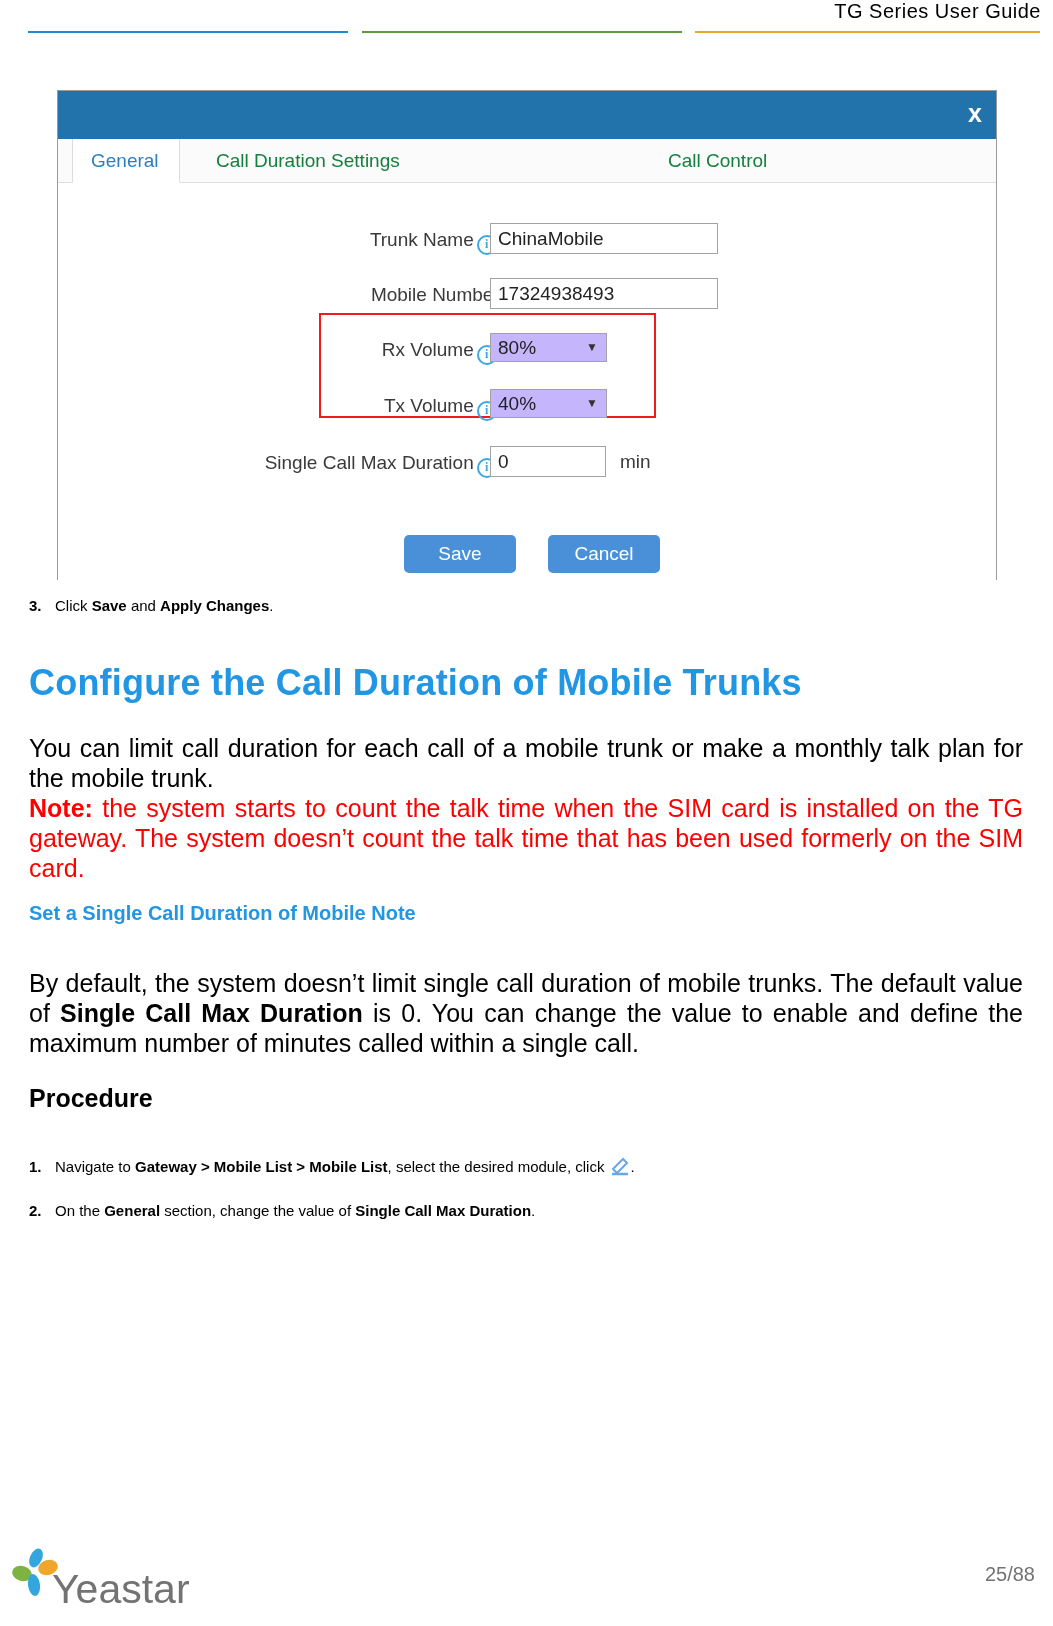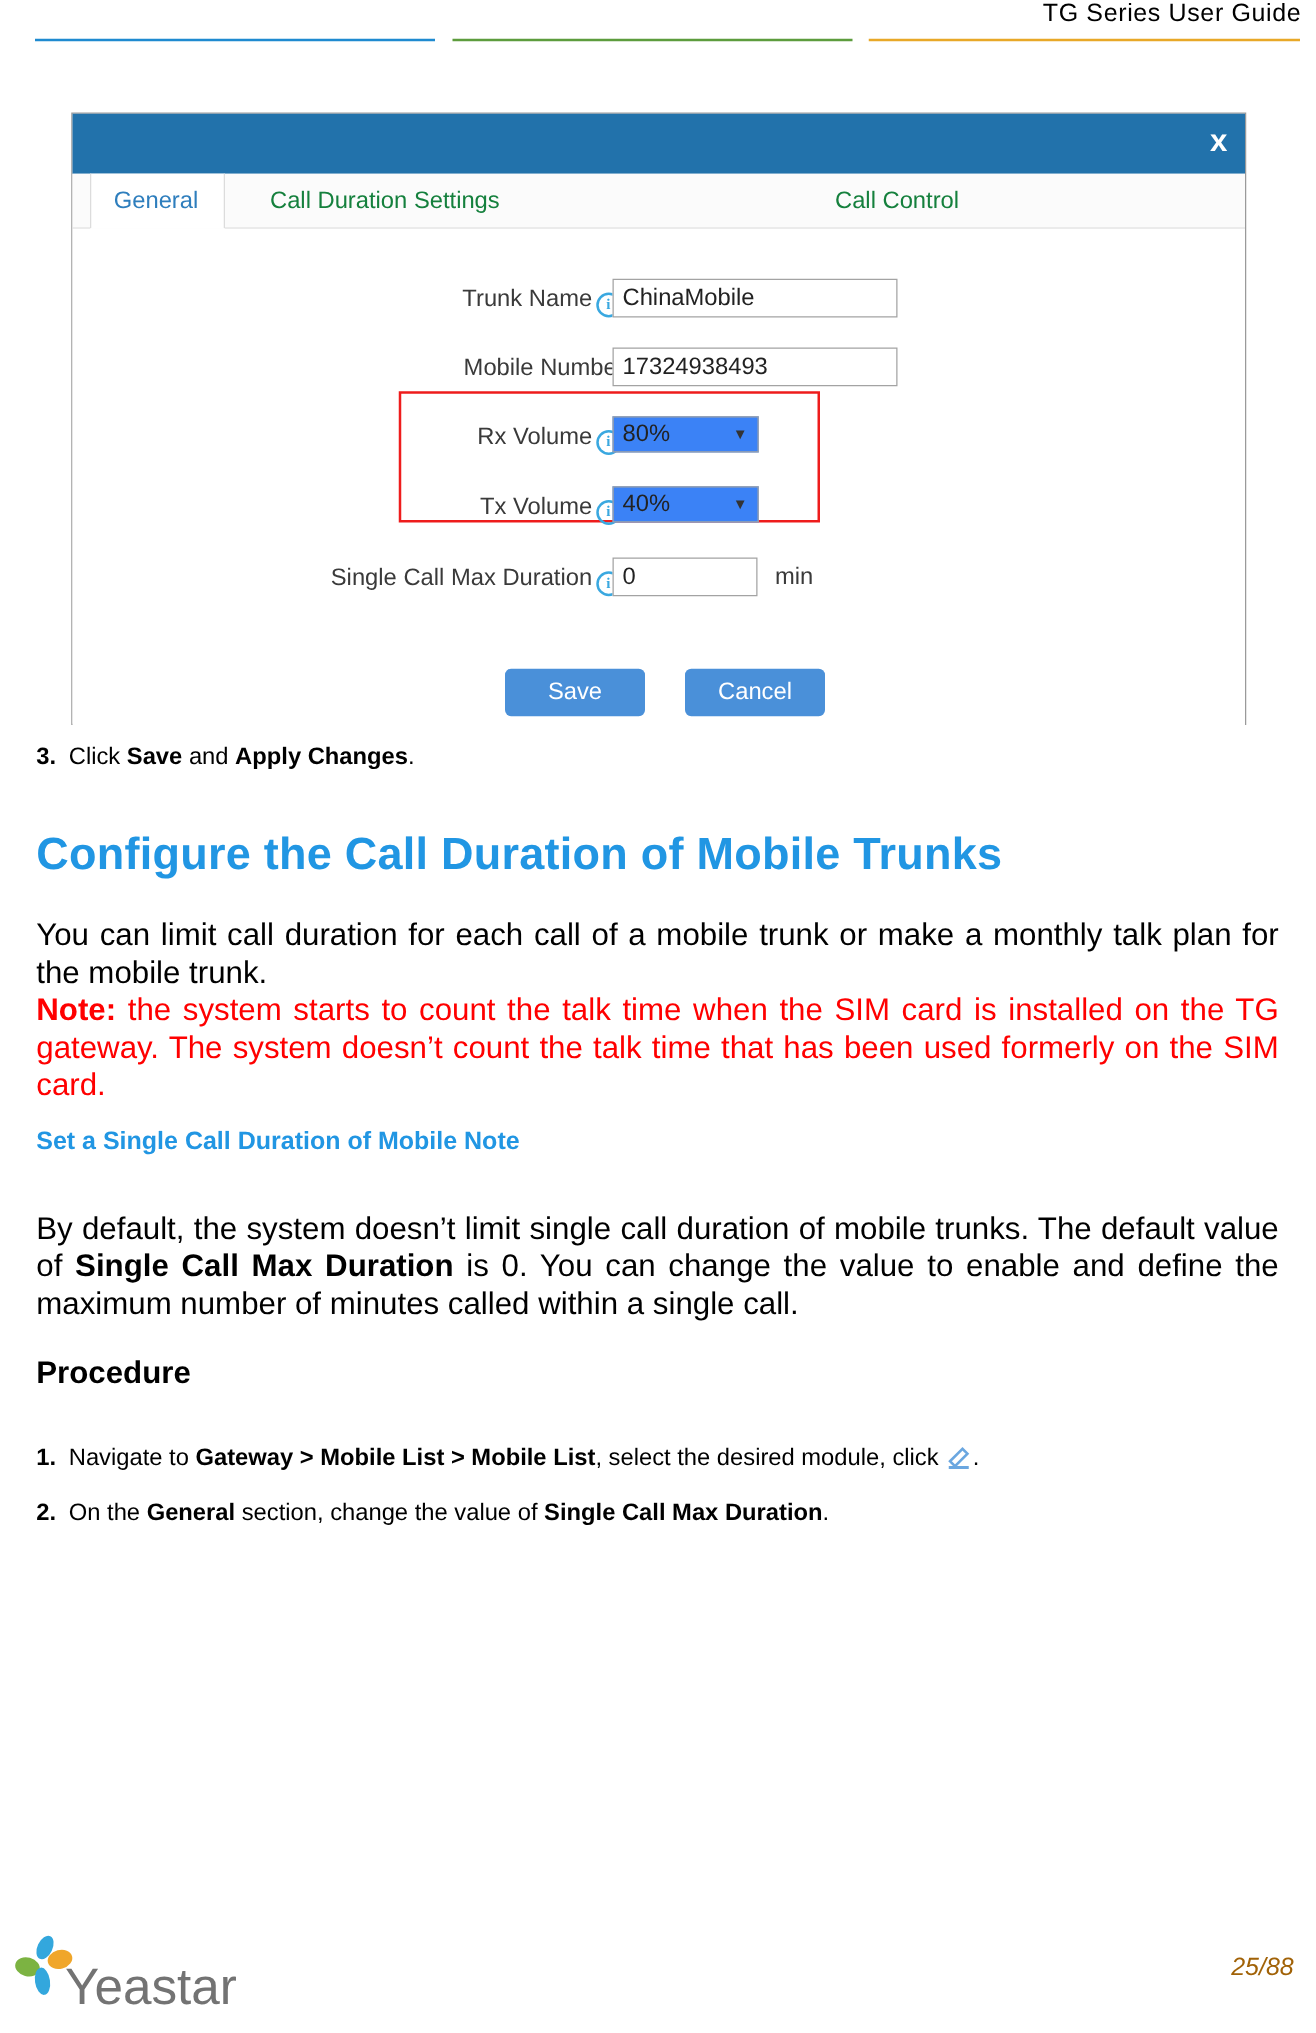--- a/index.html
+++ b/index.html
@@ -155,21 +155,21 @@
     line-height: 29px;
     padding-left: 7px;
     white-space: nowrap;
     overflow: hidden;
   }
 
   .select-input {
     position: absolute;
     top: 0;
     height: 29px;
-    background: #3b82f6;
+    background: #c4b5fd;
     border: 1px solid #a3a3a3;
     box-sizing: border-box;
     font-size: 19px;
     color: #222;
     line-height: 27px;
     padding-left: 7px;
     white-space: nowrap;
   }
   .select-caret {
     position: absolute;
@@ -211,21 +211,21 @@
     position: absolute;
     left: 29px;
     width: 994px;
     font-size: 25px;
     line-height: 30px;
     color: #000;
   }
   .num-step {
     position: absolute;
     left: 29px;
-    font-size: 19px;
+    font-size: 15px;
     line-height: 30px;
     color: #000;
   }
   .num-step .num {
     display: inline-block;
     width: 26px;
     font-weight: bold;
   }
   b { font-weight: bold; }
 
@@ -281,22 +281,21 @@
   }
   .petal {
     position: absolute;
     border-radius: 50%;
   }
   .page-number {
     position: absolute;
     right: 18px;
     top: 1563px;
     font-size: 20px;
-    color: #a16207;
-    font-style: italic;
+    color: #737373;
   }
 </style>
 </head>
 <body>
 
 <div class="page-header">
   <div class="header-title">TG Series User Guide</div>
   <div class="rule blue"></div>
   <div class="rule green"></div>
   <div class="rule amber"></div>

